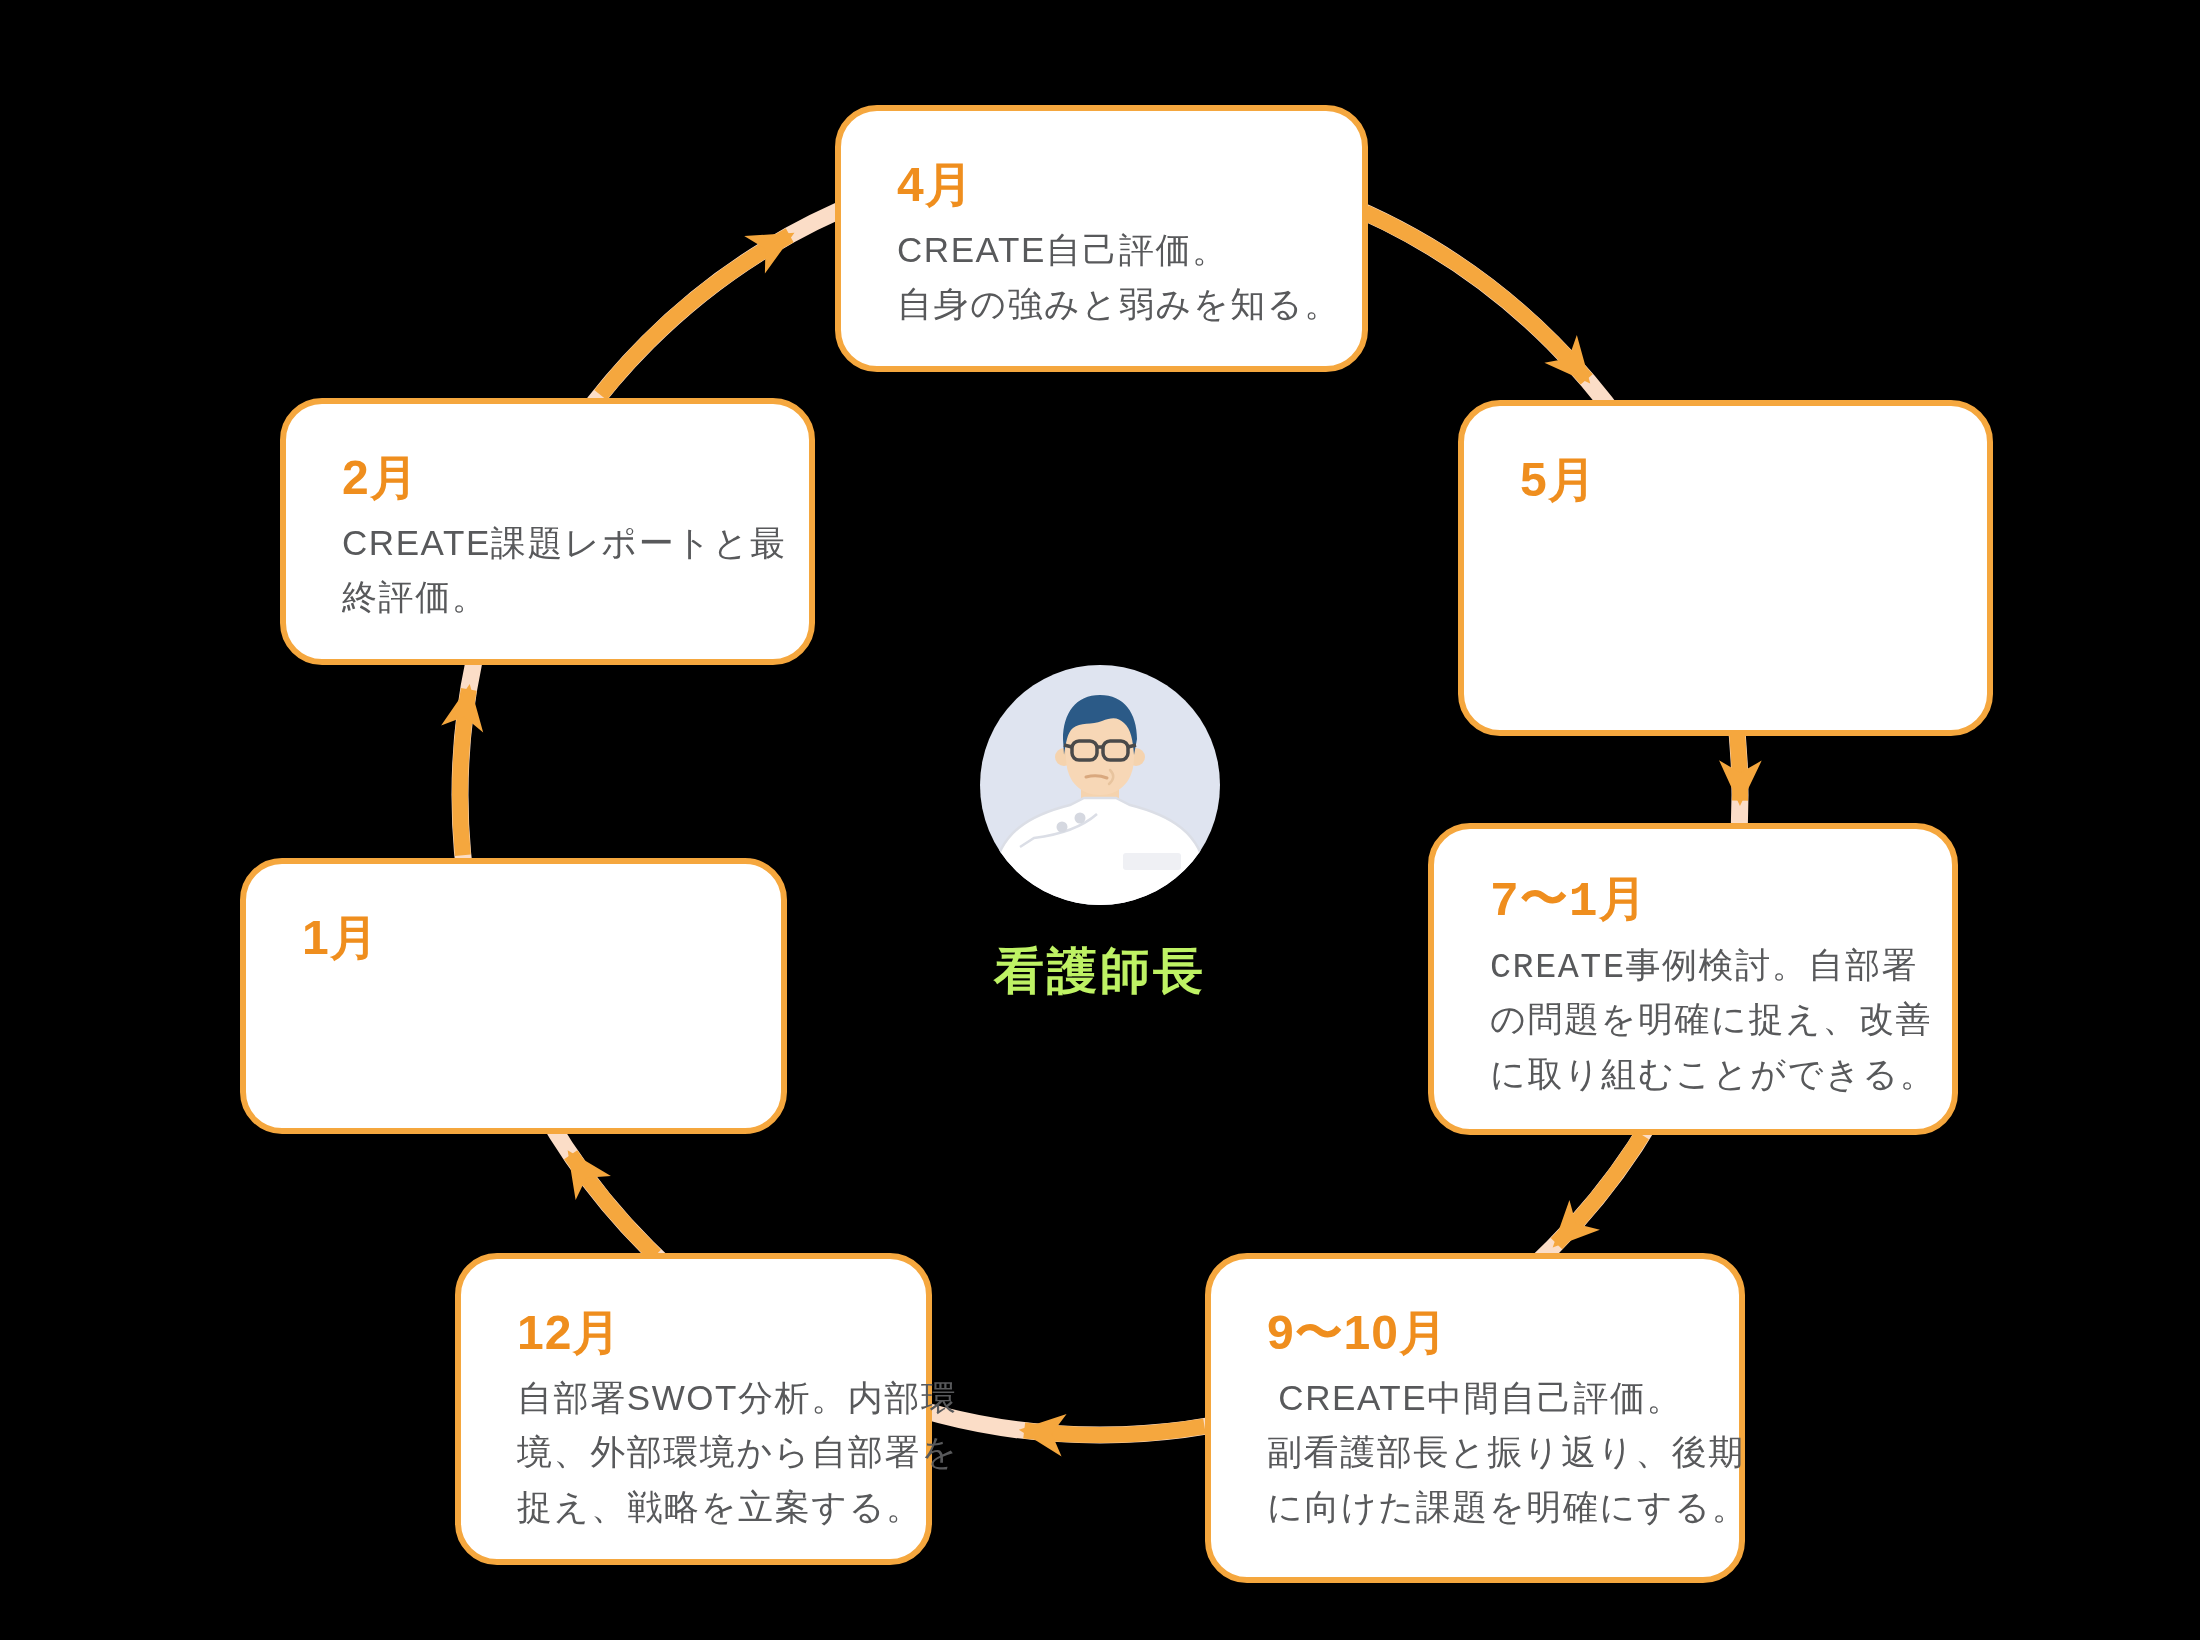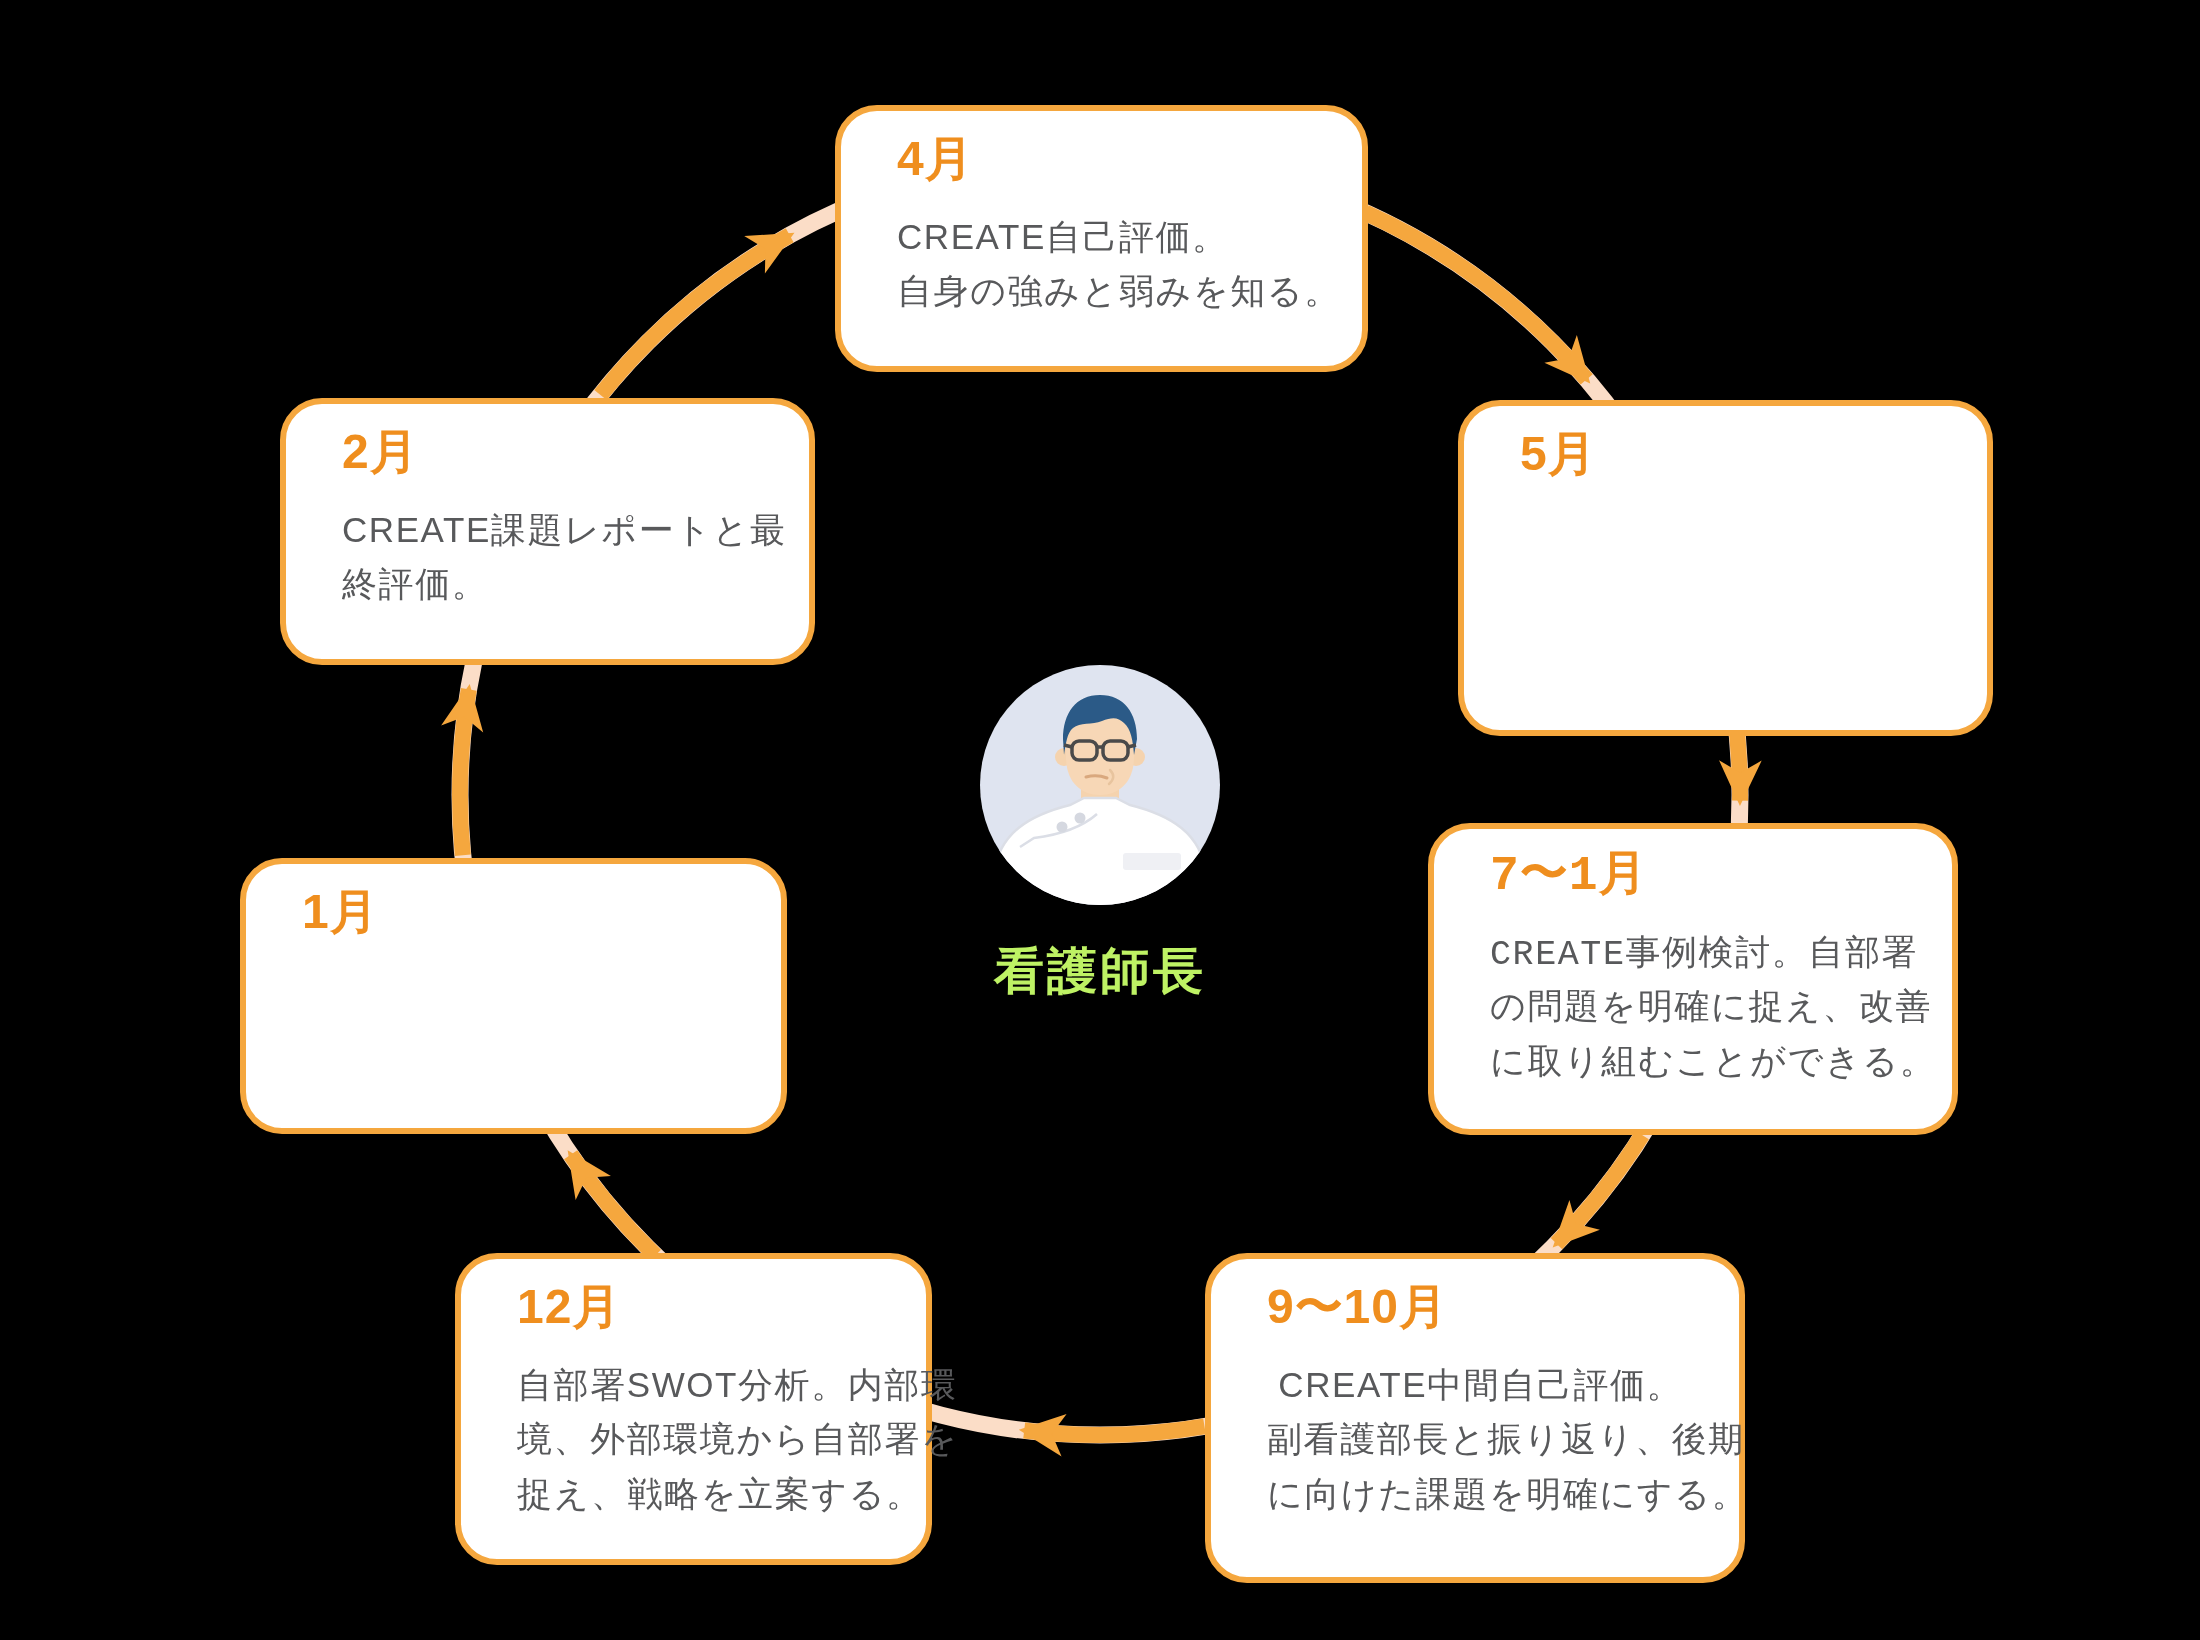--- a/index.html
+++ b/index.html
@@ -21,31 +21,31 @@
     top: 0;
     width: 2200px;
     height: 1640px;
   }
   .step-card {
     position: absolute;
     box-sizing: border-box;
     background: #ffffff;
     border: 6px solid #F5A73E;
     border-radius: 42px;
-    padding: 20px 54px 40px 56px;
+    padding: 46px 54px 40px 56px;
   }
   .step-month {
     font-size: 48px;
     font-weight: 700;
     color: #EF8E1E;
     line-height: 1.15;
     letter-spacing: 0.02em;
   }
   .step-desc {
-    margin-top: 24px;
+    margin-top: 11px;
     font-size: 35px;
     font-weight: 500;
     color: #58595B;
     line-height: 1.55;
     letter-spacing: 0.045em;
     white-space: pre;
   }
   
   .card-apr     { left: 835px;  top: 105px;  width: 533px; height: 267px; }
   .card-may     { left: 1458px; top: 400px;  width: 535px; height: 336px; }

